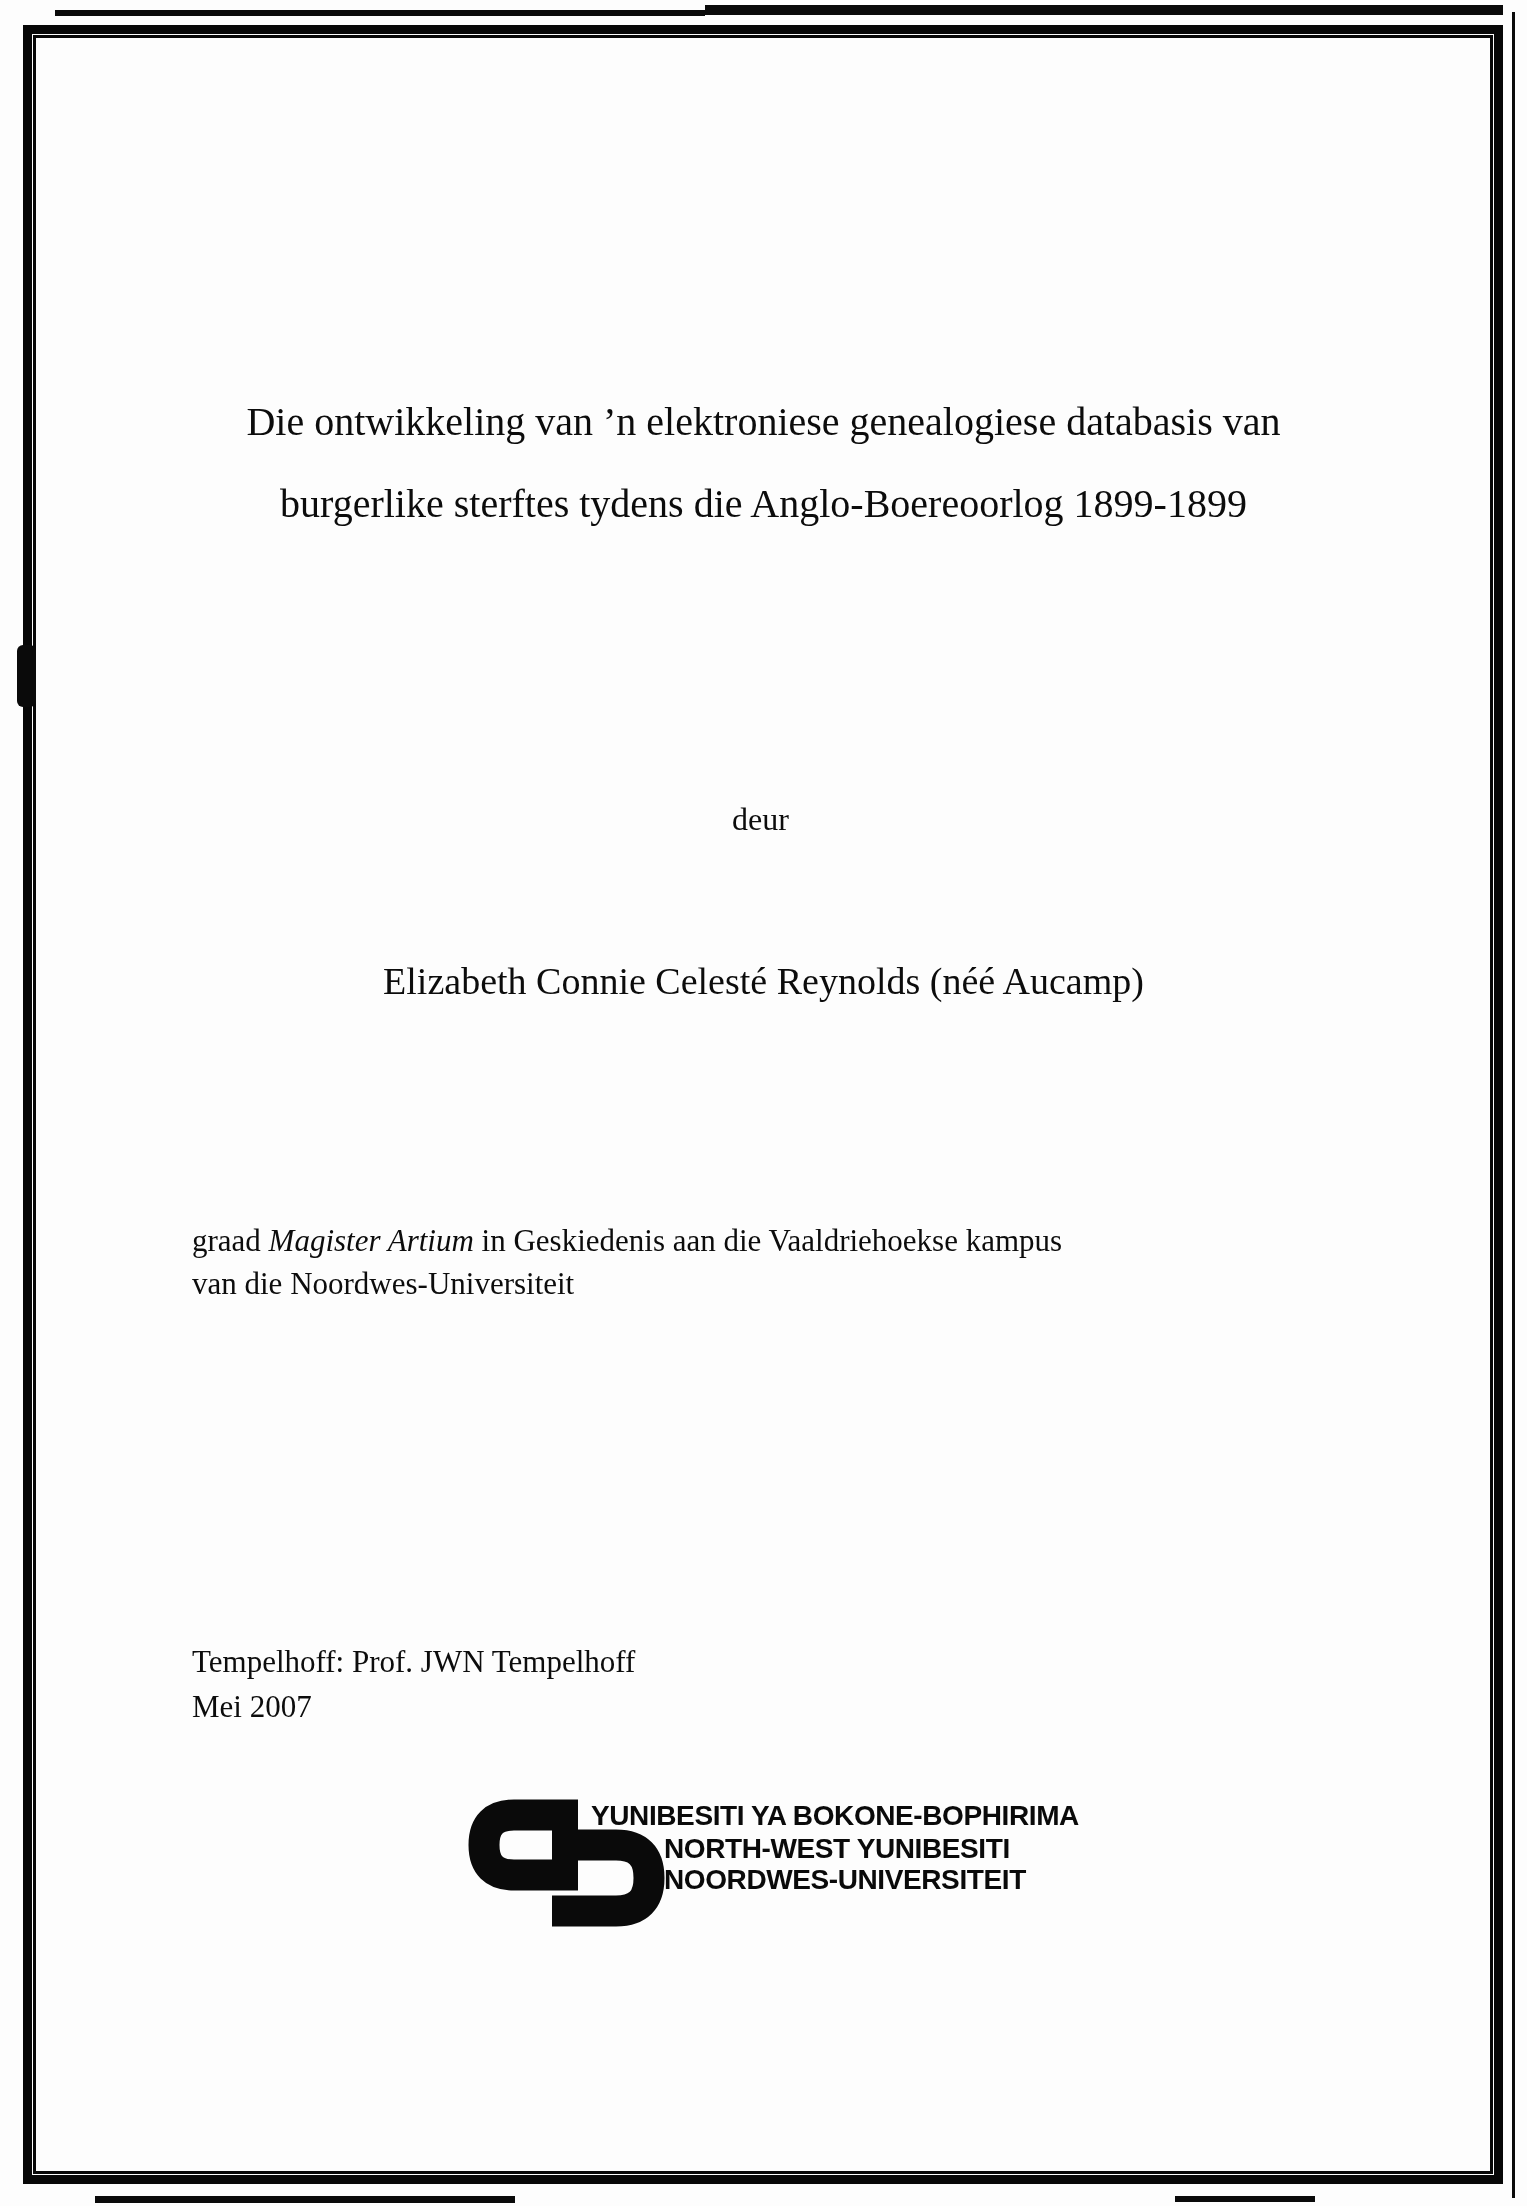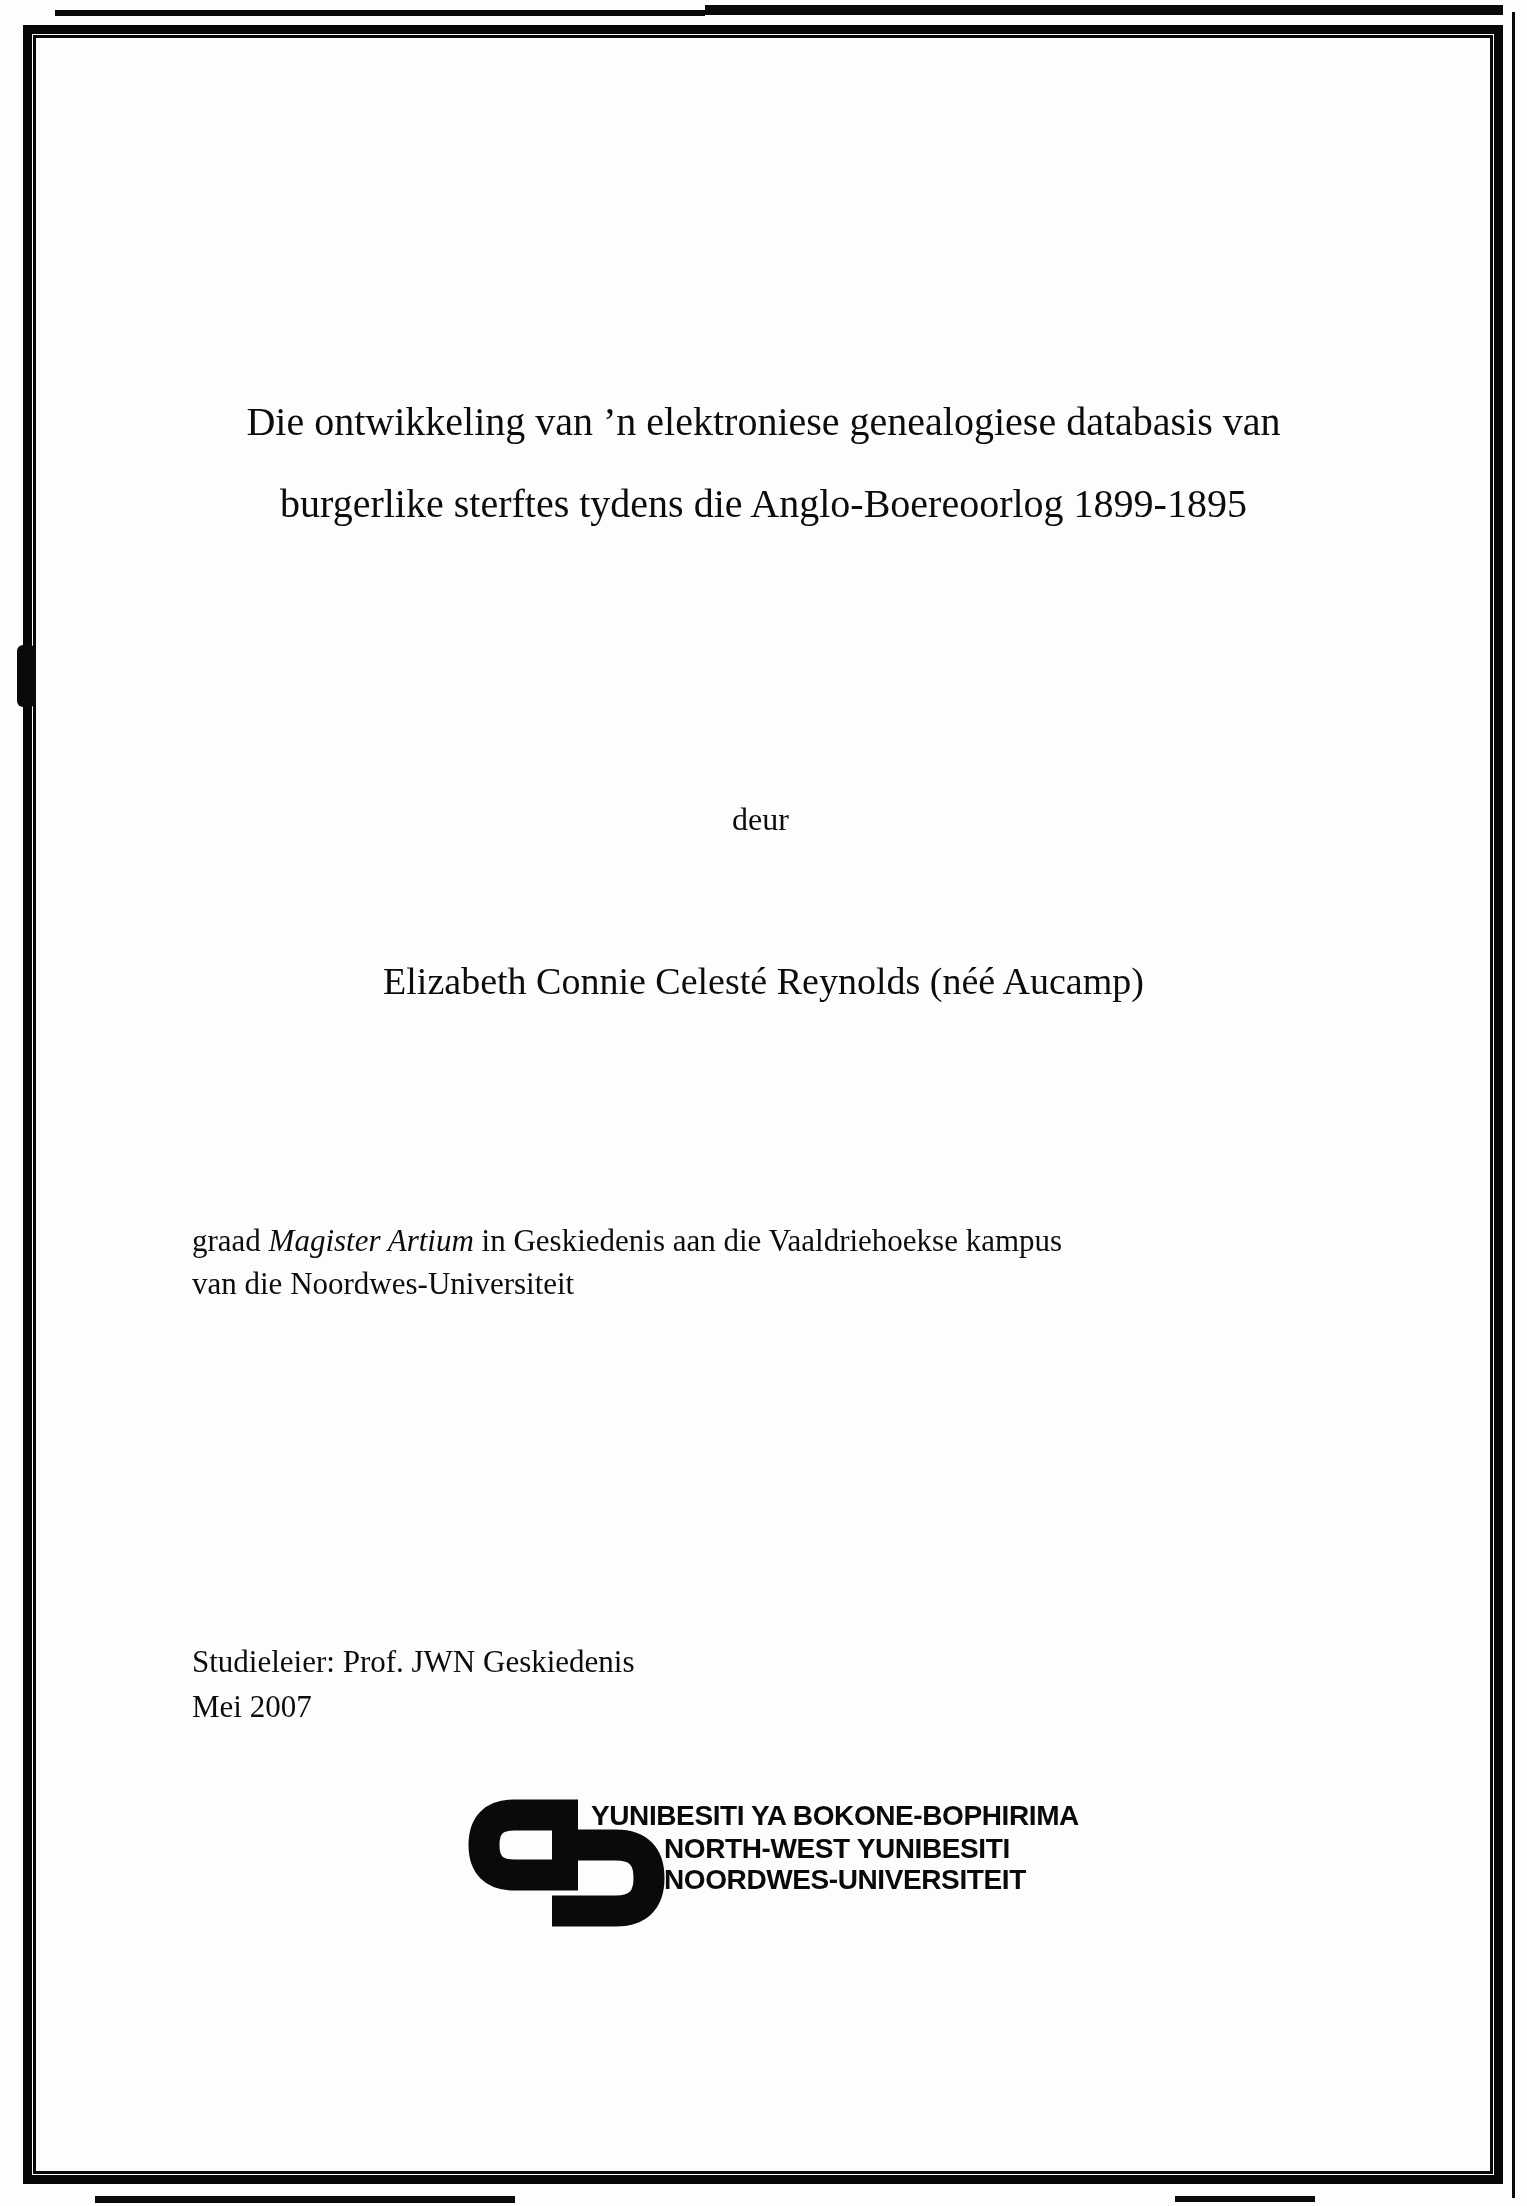--- a/index.html
+++ b/index.html
@@ -68,34 +68,34 @@
 <body>
 
 <div class="page">
 
   <div class="frame">
     <div class="frame-inner"></div>
   </div>
 
   <div class="title">
     <span class="tline">Die ontwikkeling van ’n elektroniese genealogiese databasis van</span>
-    <span class="tline">burgerlike sterftes tydens die Anglo-Boereoorlog 1899-1895</span>
+    <span class="tline">burgerlike sterftes tydens die Anglo-Boereoorlog 1899-1899</span>
   </div>
 
   <div class="byline">deur</div>
 
   <div class="author">Elizabeth Connie Celesté Reynolds (néé Aucamp)</div>
 
   <div class="declaration">
     <div><span>graad </span><span class="ital">Magister Artium</span><span> in Geskiedenis aan die Vaaldriehoekse kampus</span></div>
     <div>van die Noordwes-Universiteit</div>
   </div>
 
   <div class="supervisor">
-    <span class="sline">Studieleier: Prof. JWN Geskiedenis</span>
+    <span class="sline">Tempelhoff: Prof. JWN Tempelhoff</span>
     <span class="sline">Mei 2007</span>
   </div>
 
   <svg class="logo-mark" viewBox="0 0 198 131" xmlns="http://www.w3.org/2000/svg" aria-hidden="true">
     <path d="M 110 18 H 46 Q 16 18 16 48 Q 16 78 46 78 H 110" fill="none" stroke="#0a0a0a" stroke-width="31"></path>
     <path d="M 84 48 H 148 Q 181 48 181 81 Q 181 114 148 114 H 84" fill="none" stroke="#0a0a0a" stroke-width="31"></path>
   </svg>
 
   <div class="logo-text logo-l1">YUNIBESITI YA BOKONE-BOPHIRIMA</div>
   <div class="logo-text logo-l2">NORTH-WEST YUNIBESITI</div>

